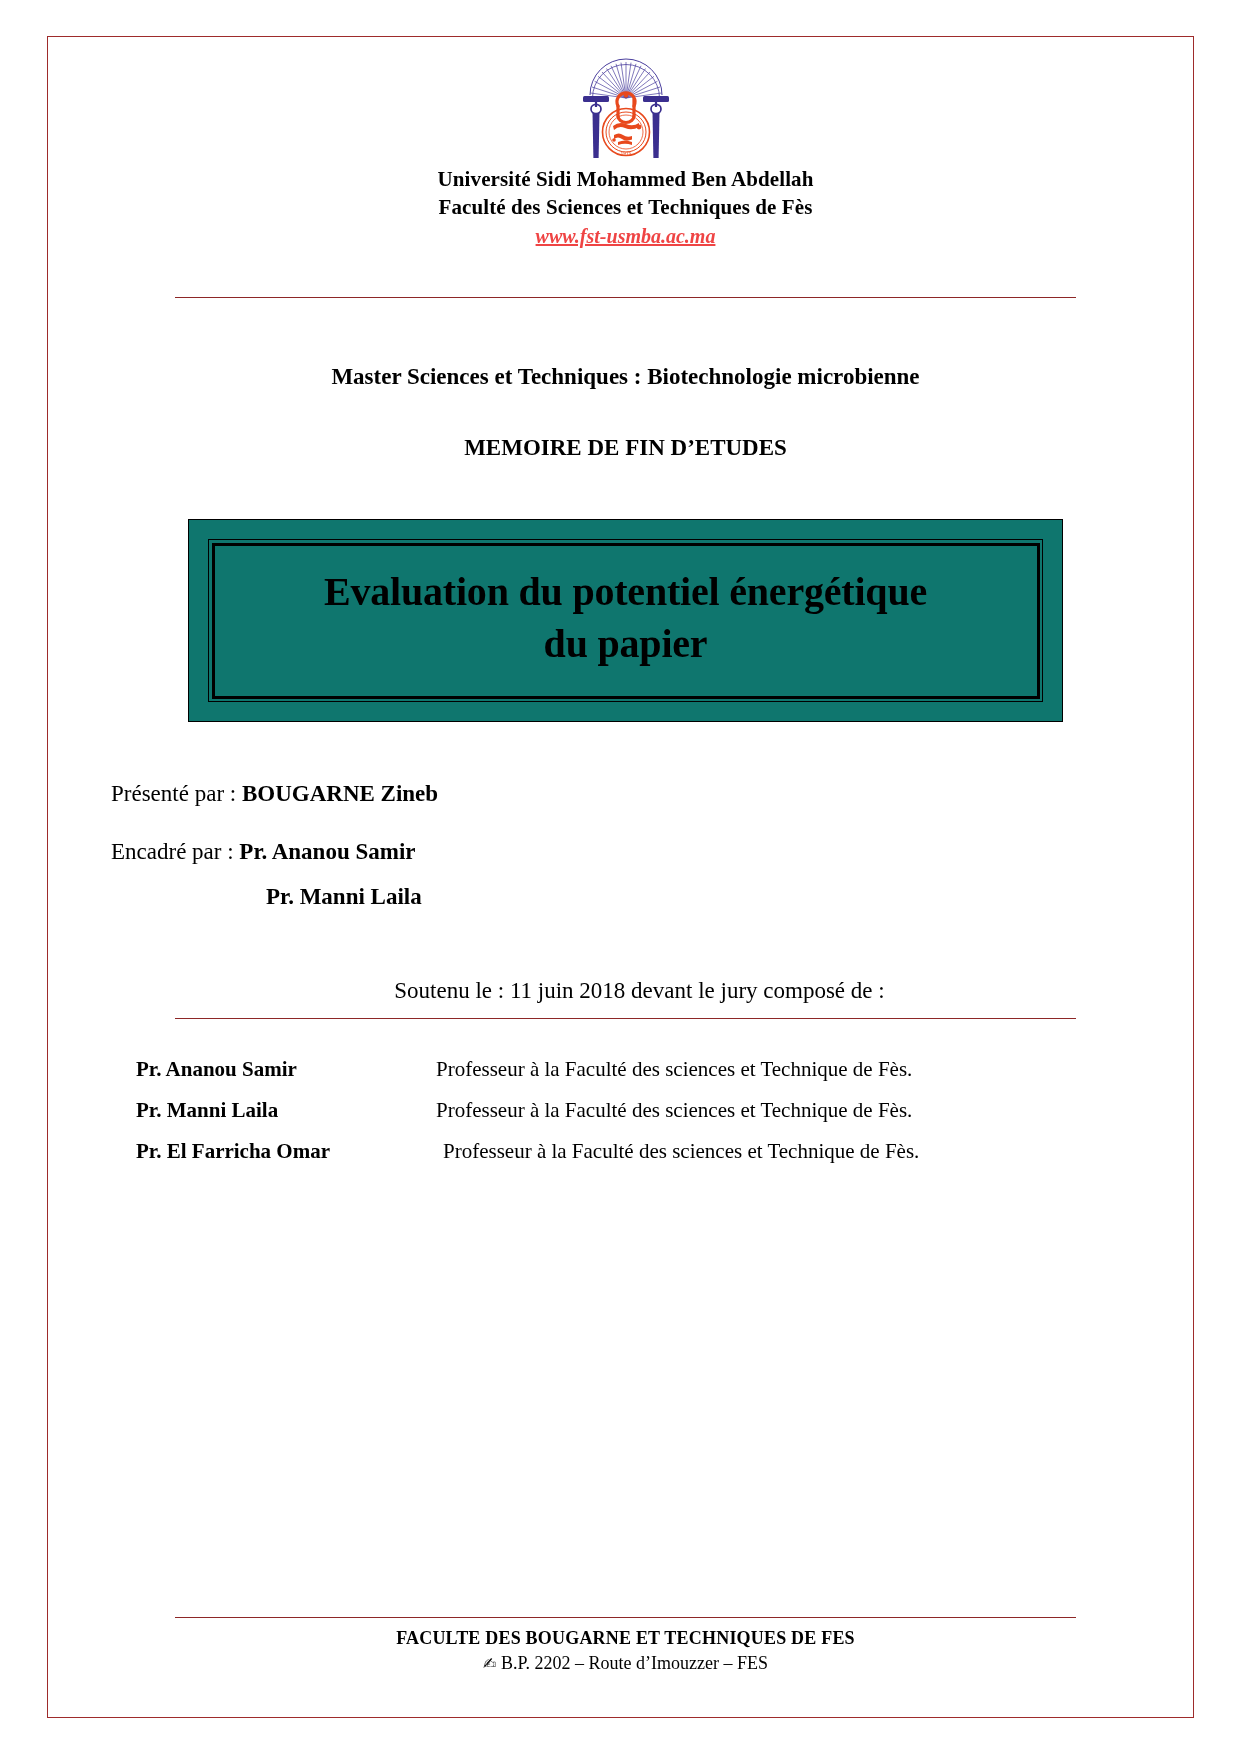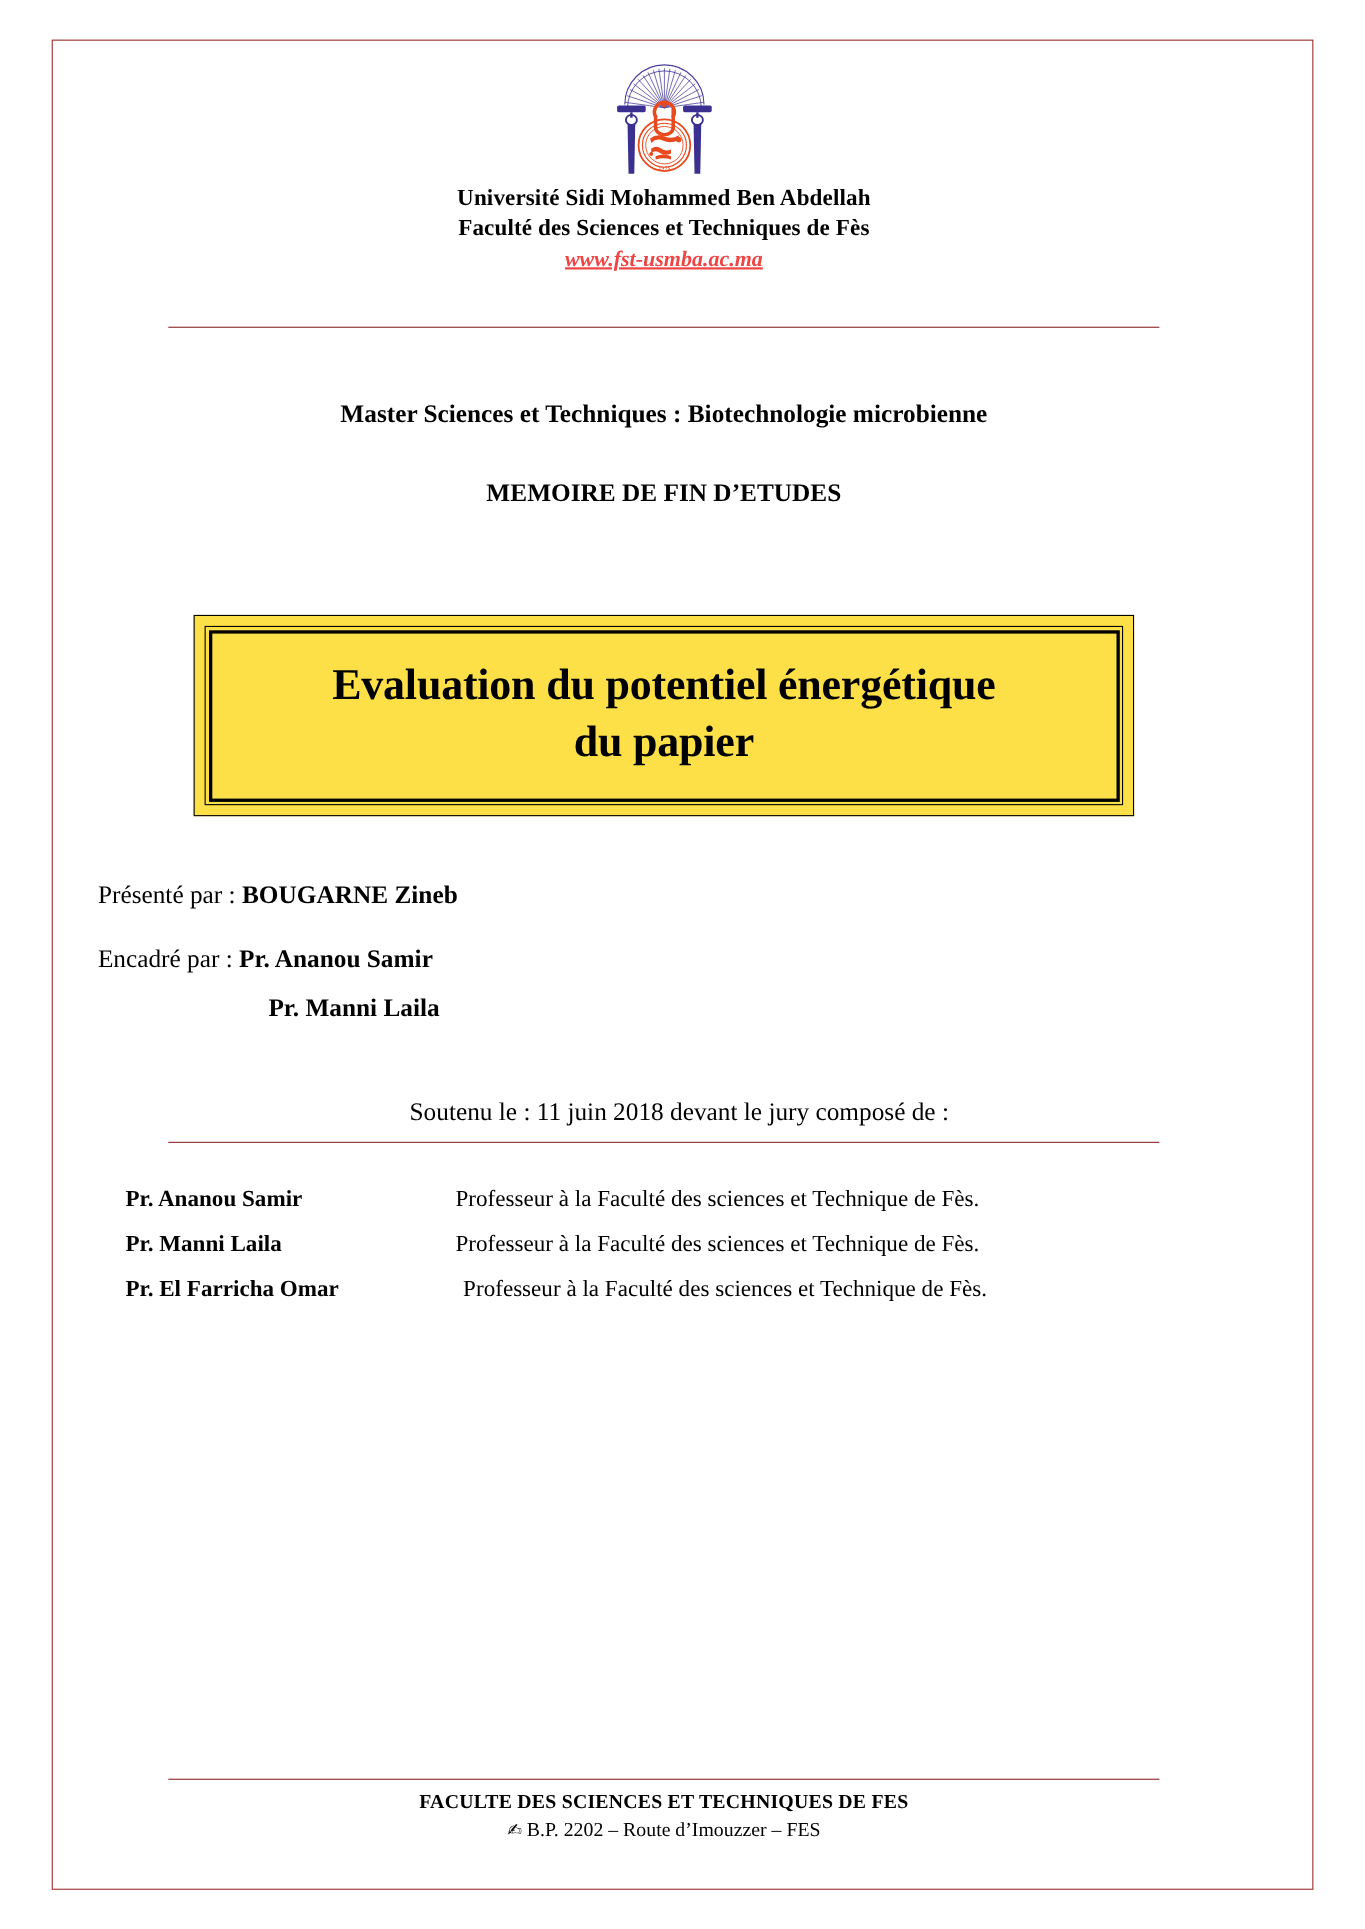--- a/index.html
+++ b/index.html
@@ -22,21 +22,21 @@
     left: 47px;
     top: 36px;
     width: 1147px;
     height: 1682px;
     border: 1.2px solid #9e2b2b;
     box-sizing: border-box;
   }
 
   .content {
     position: absolute;
-    left: 30px;
+    left: 52px;
     top: 36px;
     width: 1147px;
     height: 1682px;
     box-sizing: border-box;
     padding: 0;
   }
 
   
   .logo-wrap {
     width: 100%;
@@ -106,24 +106,24 @@
   .memoire {
     text-align: center;
     font-size: 23px;
     font-weight: bold;
     margin-top: 45px;
   }
 
   
   .title-box-outer {
     width: 835px;
-    margin: 98px auto 0 auto;
+    margin: 58px auto 0 auto;
     border: 1.6px solid #000;
-    padding: 9px;
-    background: #fde047;
+    padding: 19px;
+    background: #0f766e;
   }
   .title-box-mid {
     border: 1.6px solid #000;
     padding: 2.5px;
   }
   .title-box-inner {
     border: 3.4px solid #000;
     padding: 20px 26px 26px 26px;
   }
   .title-text {
@@ -326,19 +326,19 @@
       <div class="jury-role">Professeur à la Faculté des sciences et Technique de Fès.</div>
     </div>
     <div class="jury-row indented">
       <div class="jury-name">Pr. El Farricha Omar</div>
       <div class="jury-role">Professeur à la Faculté des sciences et Technique de Fès.</div>
     </div>
   </div>
 
   <div class="footer">
     <div class="rule rule-footer"></div>
-    <div class="footer-title">FACULTE DES SCIENCES ET TECHNIQUES DE FES</div>
+    <div class="footer-title">FACULTE DES BOUGARNE ET TECHNIQUES DE FES</div>
     <div class="footer-line">
       <span class="glyph">✍</span><span> B.P. 2202 – Route d’Imouzzer – FES</span>
     </div>
   </div>
 
 </div>
 
 </body></html>

